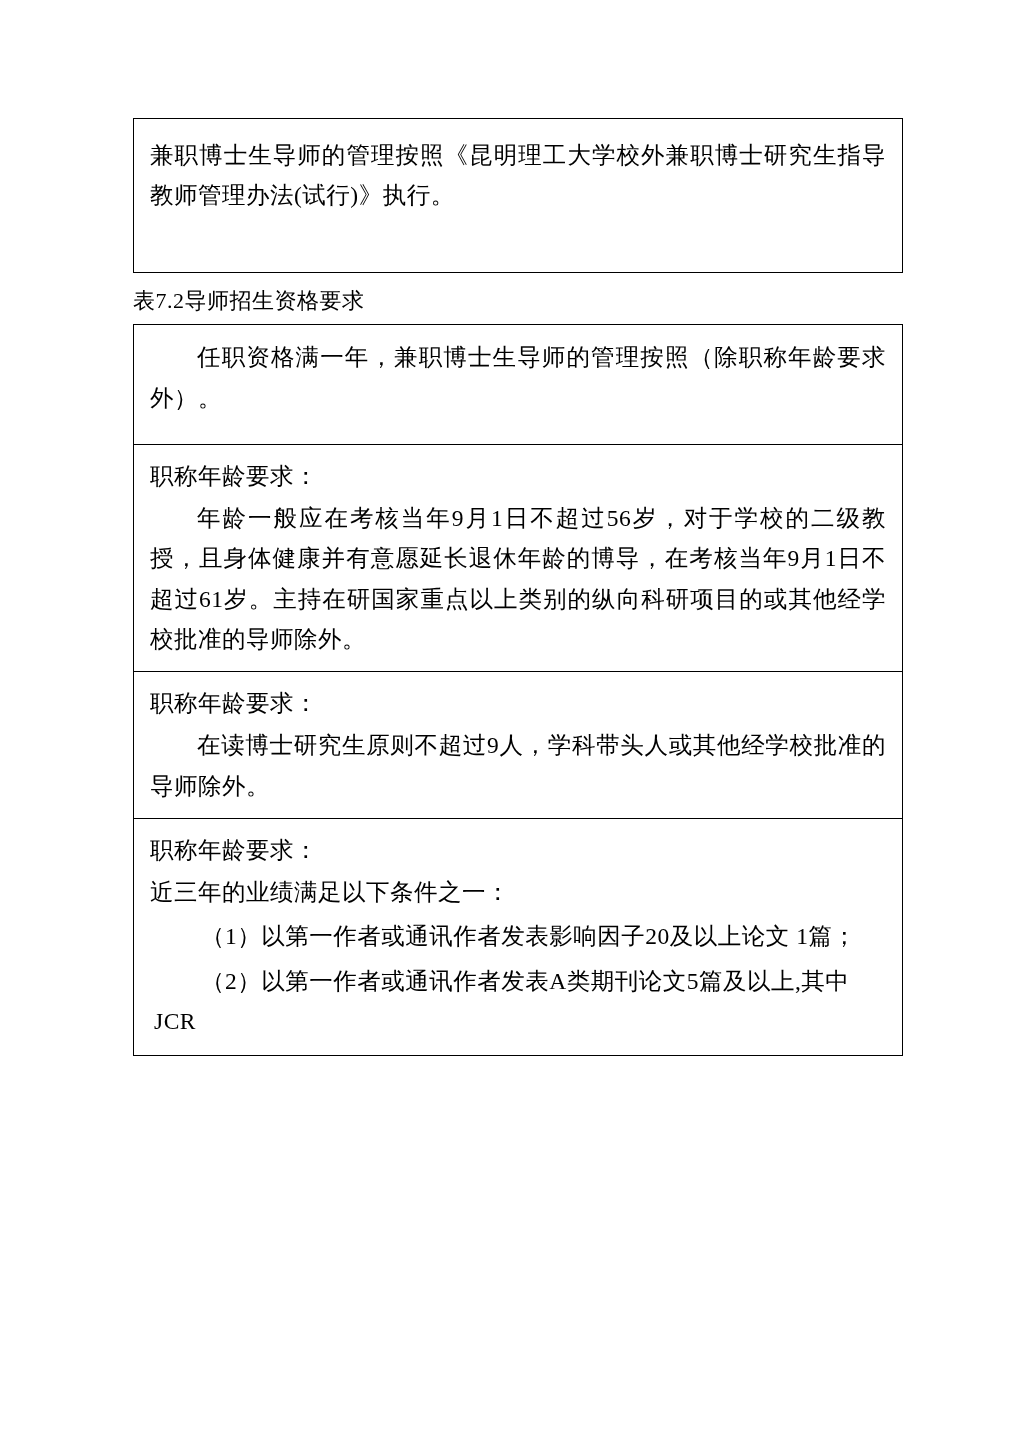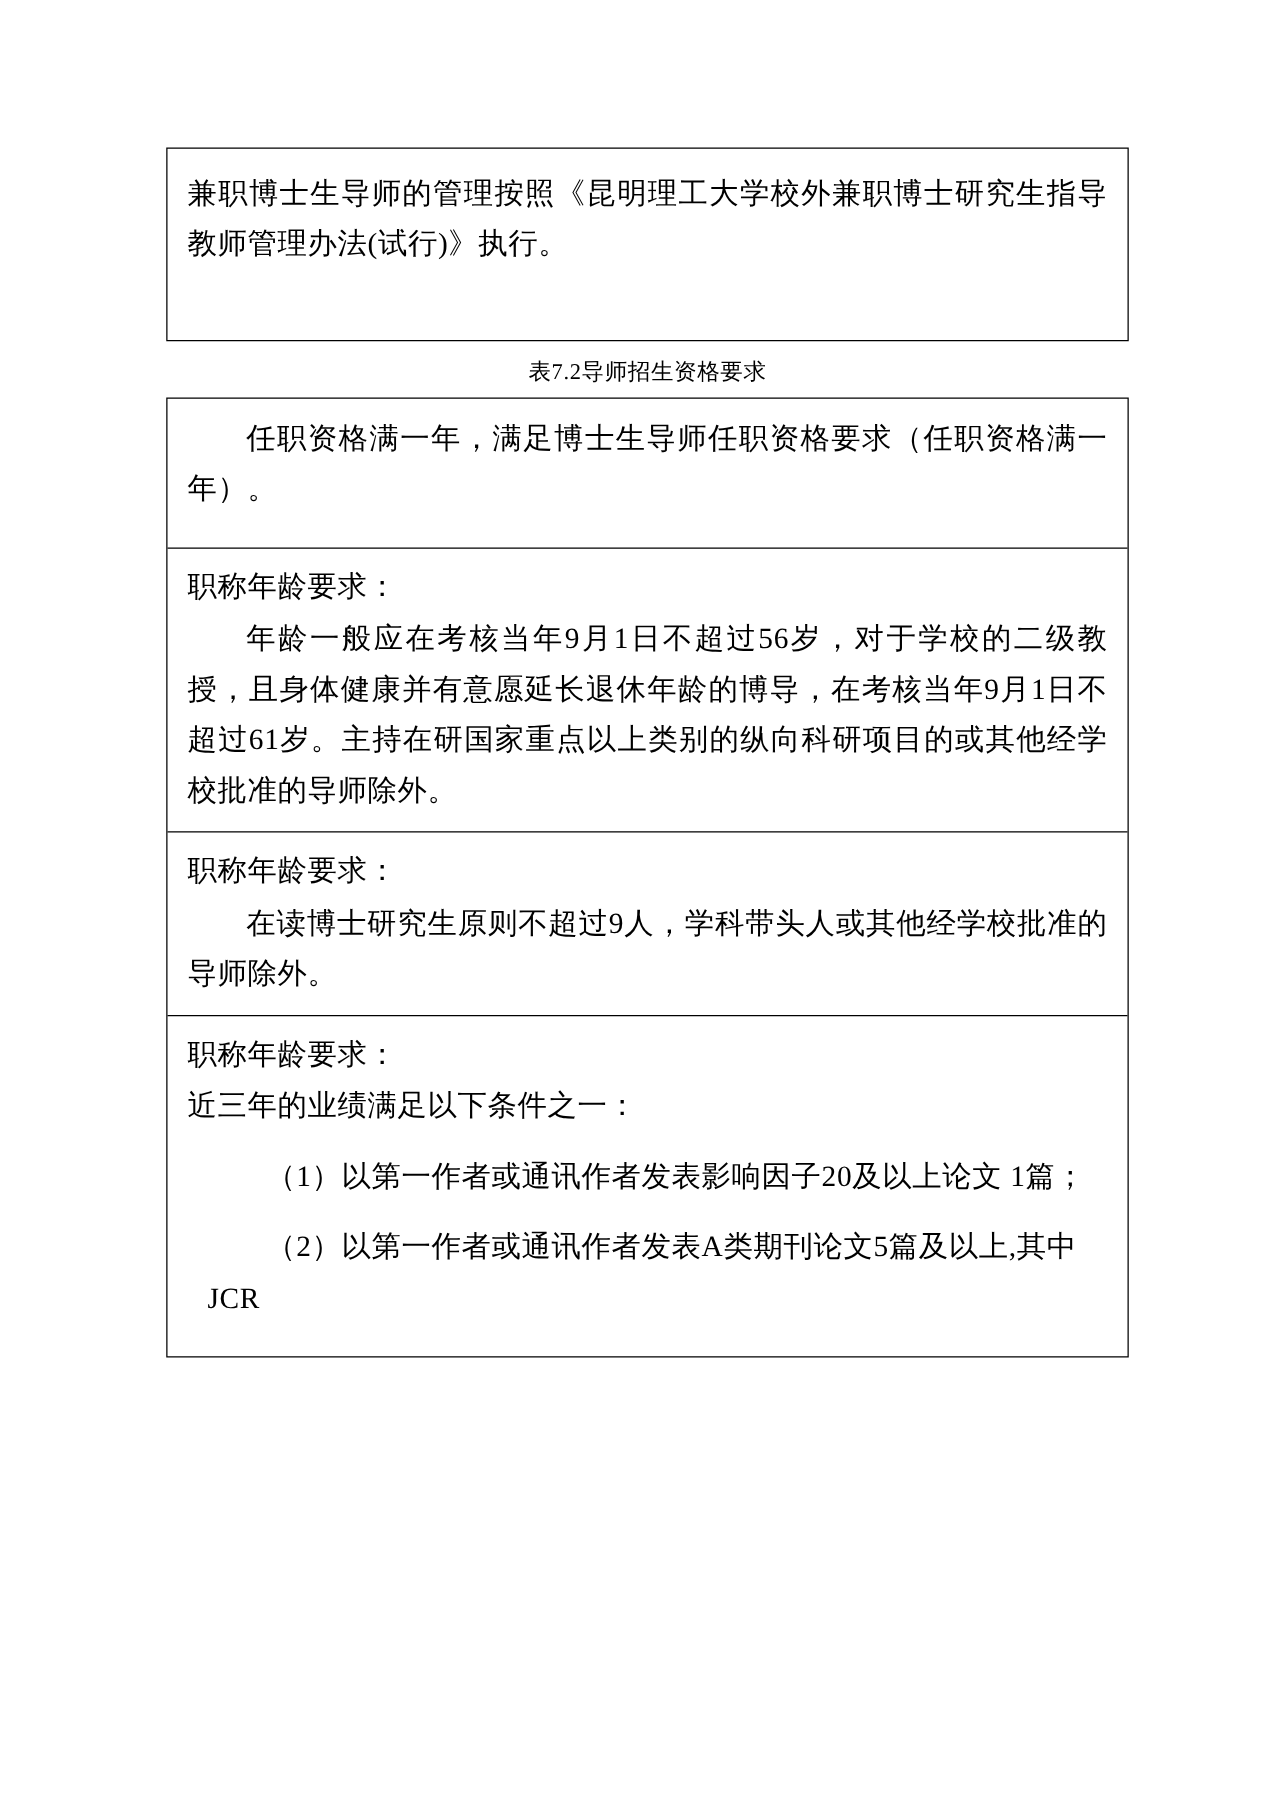--- a/index.html
+++ b/index.html
@@ -42,22 +42,21 @@
     font-size: 23.5px;
     line-height: 1.72;
     letter-spacing: 0.5px;
     text-align: justify;
     text-justify: inter-ideograph;
     margin: 0;
   }
 
   
   .caption {
-    text-align: center;
-    font-size: 18px;
+    font-size: 22px;
     line-height: 1.6;
     margin: 10px 0 6px 0;
     letter-spacing: 0.5px;
   }
 
   
   .tbl {
     border: 1px solid #000000;
     border-collapse: collapse;
     width: 100%;
@@ -90,21 +89,21 @@
     font-size: 23.5px;
     line-height: 1.72;
     letter-spacing: 0.5px;
     margin: 0;
     text-indent: 0;
   }
   .cell .sub {
     font-size: 23.5px;
     line-height: 1.72;
     letter-spacing: 0.5px;
-    margin: 16px;
+    margin: 4px;
     text-indent: 2em;
   }
   .cell.pad-basic   { padding-bottom: 26px; }
   .cell.pad-project { padding-bottom: 58px; }
   .cell.last-cell   { padding-bottom: 10px; }
 
   
   .pageno {
     position: absolute;
     left: 0;
@@ -124,21 +123,21 @@
 
     <div class="box top">
       <p class="para">兼职博士生导师的管理按照《昆明理工大学校外兼职博士研究生指导教师管理办法(试行)》执行。</p>
     </div>
 
     <div class="caption">表7.2导师招生资格要求</div>
 
     <div class="tbl">
 
       <div class="cell pad-basic">
-        <p class="body">任职资格满一年，满足博士生导师任职资格要求（任职资格满一年）。</p>
+        <p class="body">任职资格满一年，兼职博士生导师的管理按照（除职称年龄要求外）。</p>
       </div>
 
       <div class="cell">
         <p class="title">职称年龄要求：</p>
         <p class="body">年龄一般应在考核当年9月1日不超过56岁，对于学校的二级教授，且身体健康并有意愿延长退休年龄的博导，在考核当年9月1日不超过61岁。主持在研国家重点以上类别的纵向科研项目的或其他经学校批准的导师除外。</p>
       </div>
 
 
       <div class="cell">
         <p class="title">职称年龄要求：</p>

